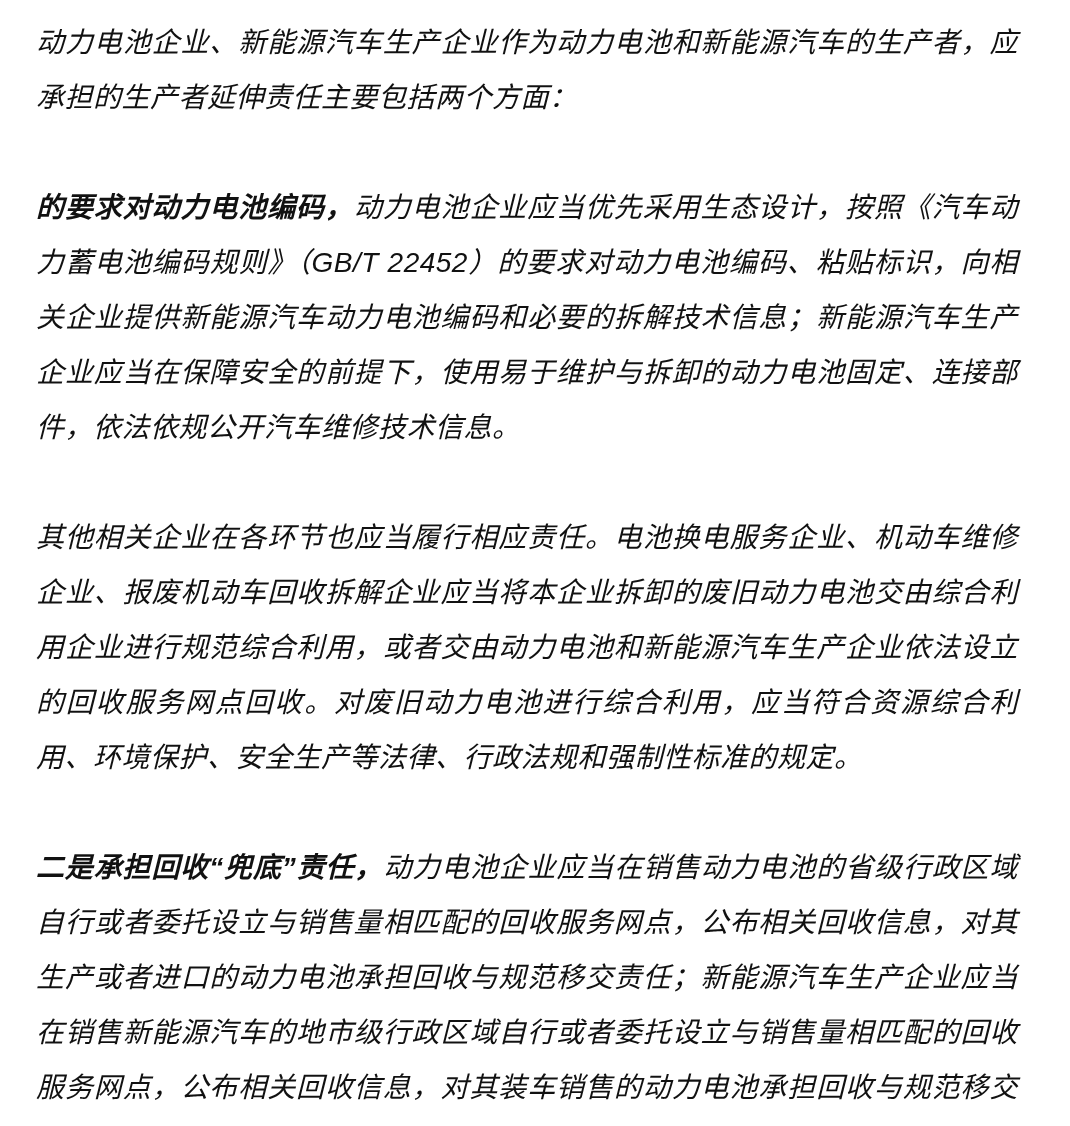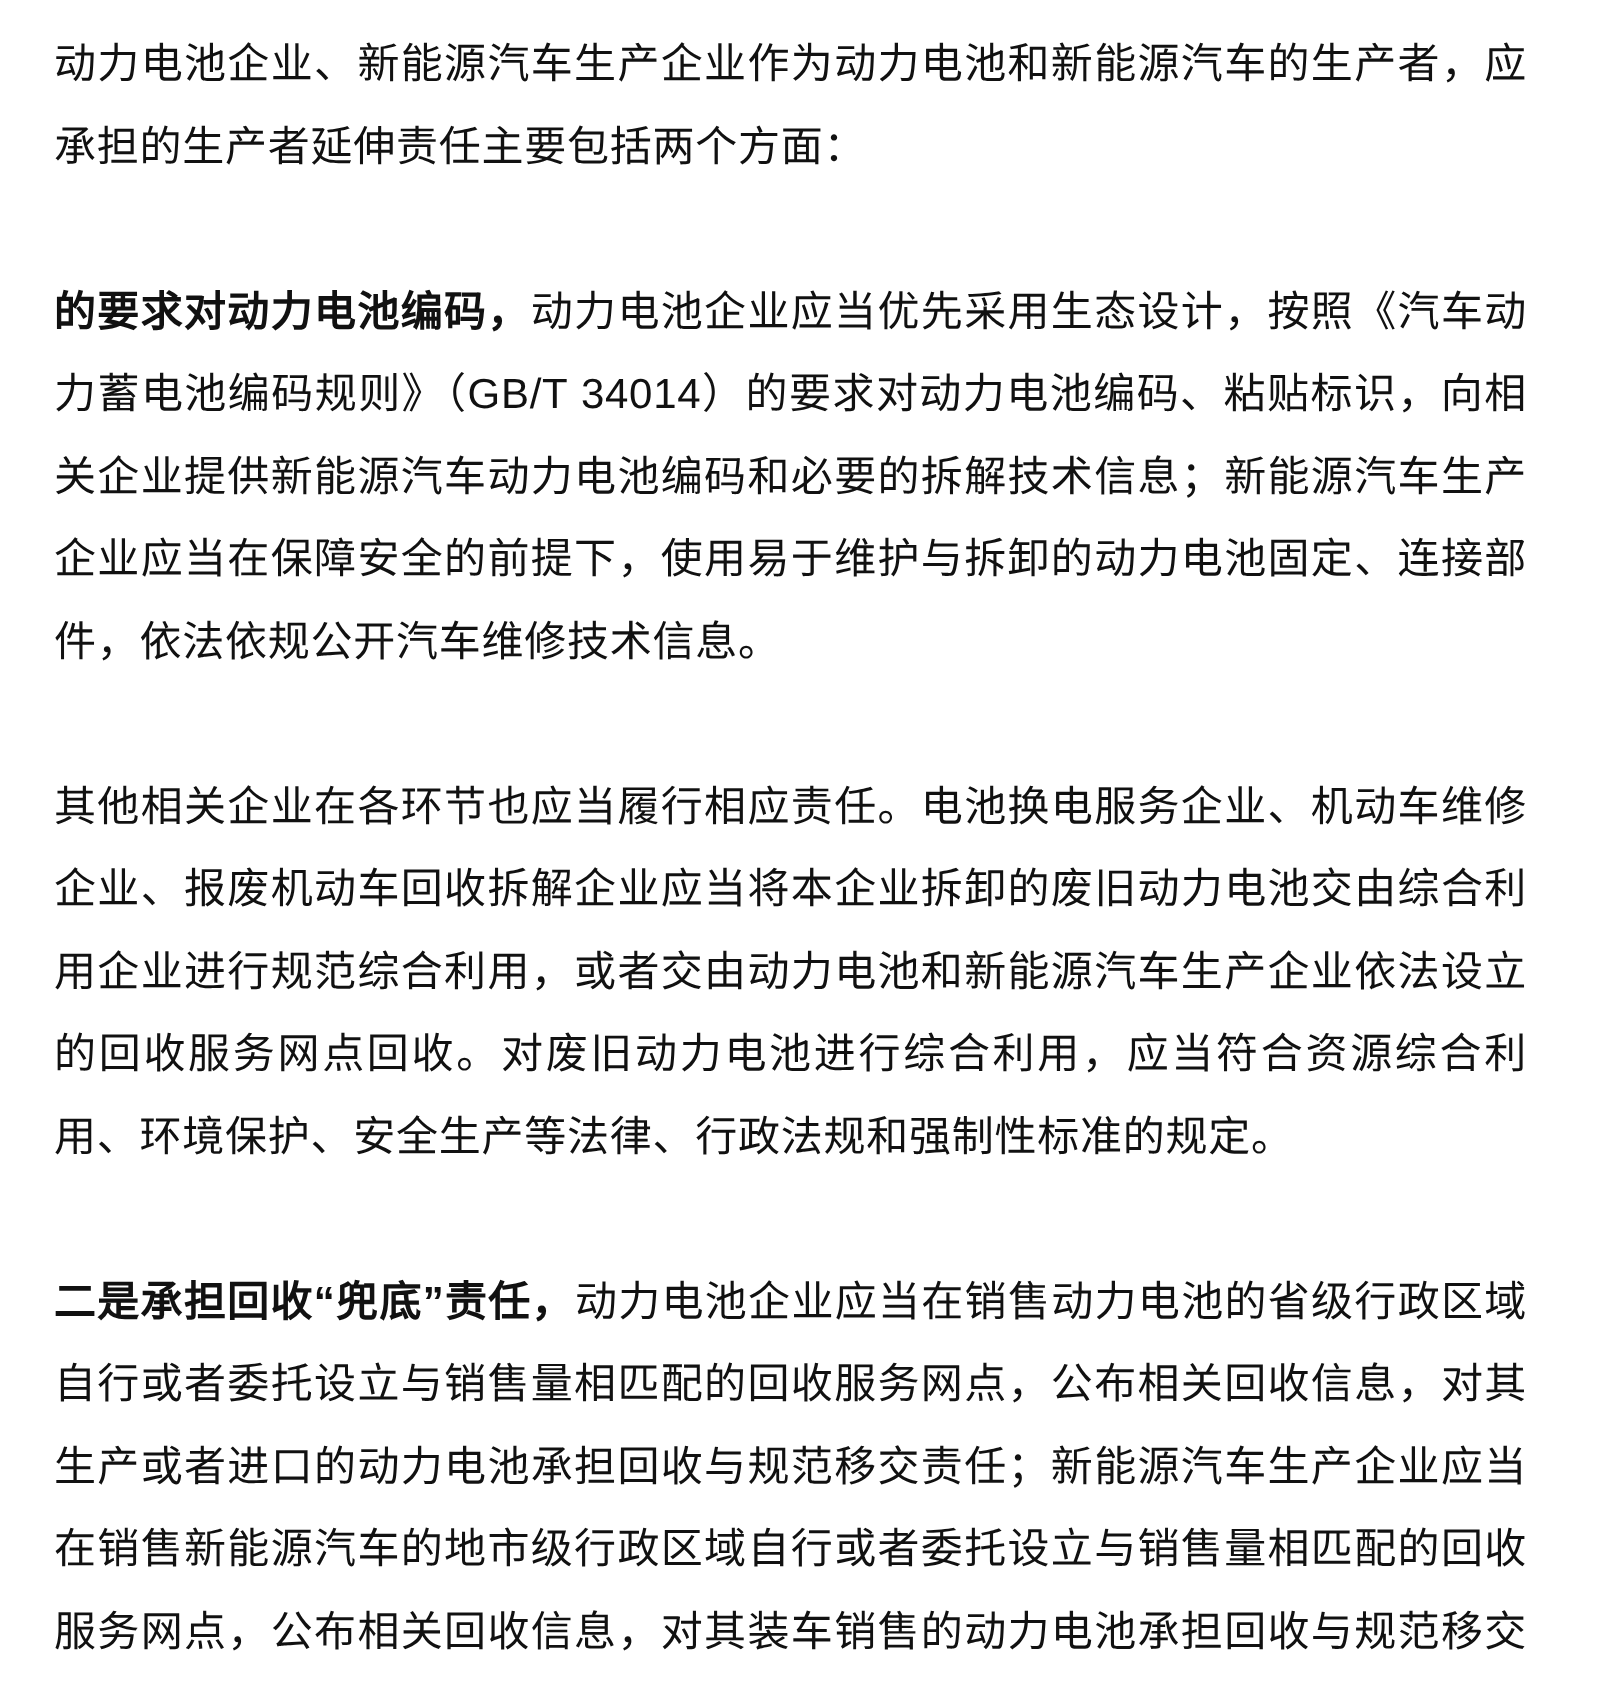--- a/index.html
+++ b/index.html
@@ -22,34 +22,35 @@
     color: #111111;
   }
   .article p {
     margin: 0 16px 55px 0;
     font-size: 28px;
     line-height: 55px;
     letter-spacing: 0.5px;
     text-align: justify;
     text-justify: inter-ideograph;
     word-break: break-all;
+    font-style: italic;
   }
   .article p .lead {
     font-weight: 700;
   }
   .article p .lead:empty {
     display: none;
   }
 </style>
 </head>
 <body>
 
 <div class="article">
 
   <p><span>动力电池企业、新能源汽车生产企业作为动力电池和新能源汽车的生产者，应承担的生产者延伸责任主要包括两个方面：</span></p>
 
-  <p><span class="lead">的要求对动力电池编码，</span><span>动力电池企业应当优先采用生态设计，按照《汽车动力蓄电池编码规则》（GB/T 34014）的要求对动力电池编码、粘贴标识，向相关企业提供新能源汽车动力电池编码和必要的拆解技术信息；新能源汽车生产企业应当在保障安全的前提下，使用易于维护与拆卸的动力电池固定、连接部件，依法依规公开汽车维修技术信息。</span></p>
+  <p><span class="lead">的要求对动力电池编码，</span><span>动力电池企业应当优先采用生态设计，按照《汽车动力蓄电池编码规则》（GB/T 22452）的要求对动力电池编码、粘贴标识，向相关企业提供新能源汽车动力电池编码和必要的拆解技术信息；新能源汽车生产企业应当在保障安全的前提下，使用易于维护与拆卸的动力电池固定、连接部件，依法依规公开汽车维修技术信息。</span></p>
 
   <p><span>其他相关企业在各环节也应当履行相应责任。电池换电服务企业、机动车维修企业、报废机动车回收拆解企业应当将本企业拆卸的废旧动力电池交由综合利用企业进行规范综合利用，或者交由动力电池和新能源汽车生产企业依法设立的回收服务网点回收。对废旧动力电池进行综合利用，应当符合资源综合利用、环境保护、安全生产等法律、行政法规和强制性标准的规定。</span></p>
 
   <p><span class="lead">二是承担回收“兜底”责任，</span><span>动力电池企业应当在销售动力电池的省级行政区域自行或者委托设立与销售量相匹配的回收服务网点，公布相关回收信息，对其生产或者进口的动力电池承担回收与规范移交责任；新能源汽车生产企业应当在销售新能源汽车的地市级行政区域自行或者委托设立与销售量相匹配的回收服务网点，公布相关回收信息，对其装车销售的动力电池承担回收与规范移交责任。</span></p>
 
 </div>
 
 </body></html>

